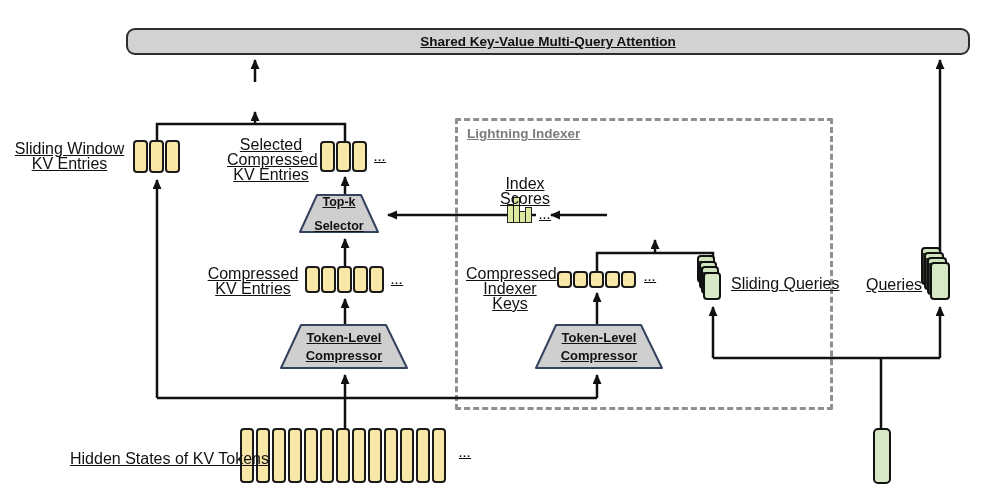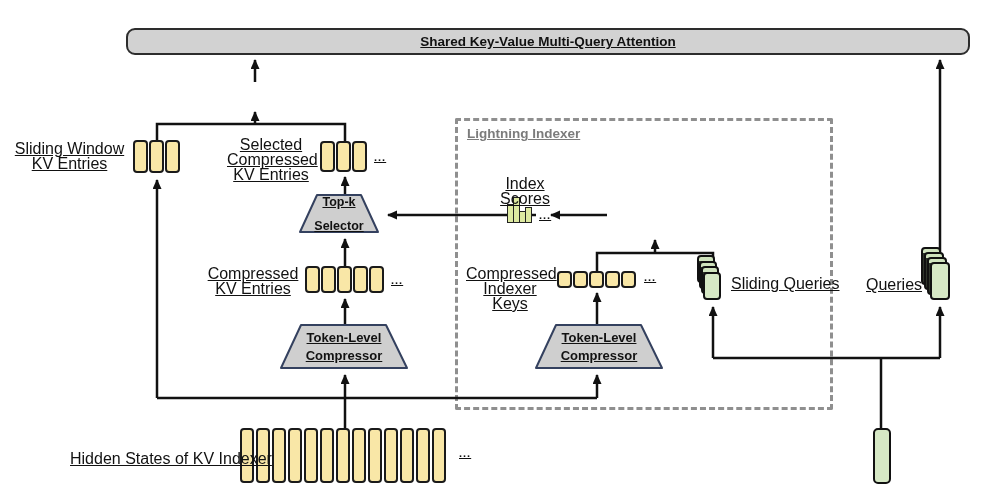--- a/index.html
+++ b/index.html
@@ -198,21 +198,21 @@
     <div>Compressed</div>
     <div>Indexer Keys</div>
   </div>
 
   <div class="abs lbl center" style="left:483px;top:176px;width:84px;">Index Scores</div>
 
   <div class="abs lbl" style="left:731px;top:276px;">Sliding Queries</div>
 
   <div class="abs lbl right" style="left:866px;top:277px;width:58px;">Queries</div>
 
-  <div class="abs lbl" style="left:70px;top:451px;">Hidden States of KV Indexer</div>
+  <div class="abs lbl" style="left:70px;top:451px;">Hidden States of KV Tokens</div>
 
 
   <div class="abs dots" style="left:374px;top:151px;">...</div>
   <div class="abs dots" style="left:391px;top:274px;">...</div>
   <div class="abs dots" style="left:644px;top:271px;">...</div>
   <div class="abs dots" style="left:459px;top:447px;">...</div>
   <div class="abs dots" style="left:539px;top:209px;">...</div>
 
 </div>
 

